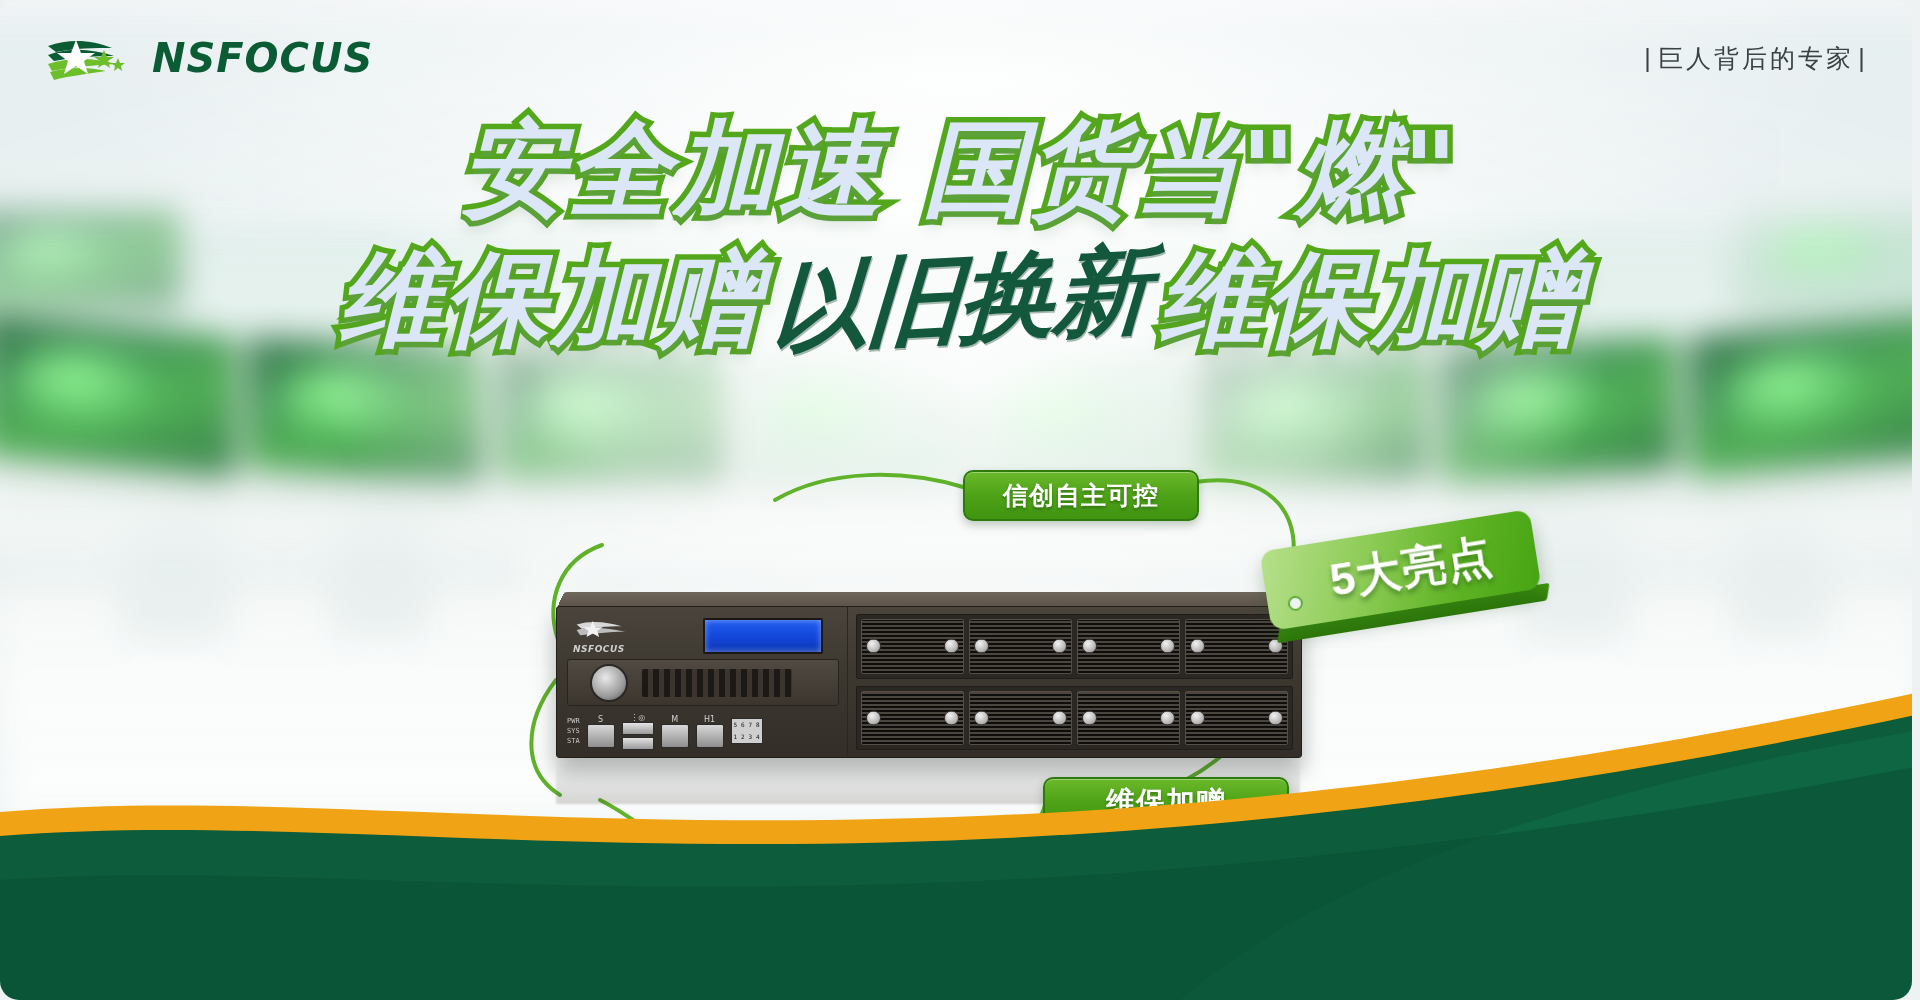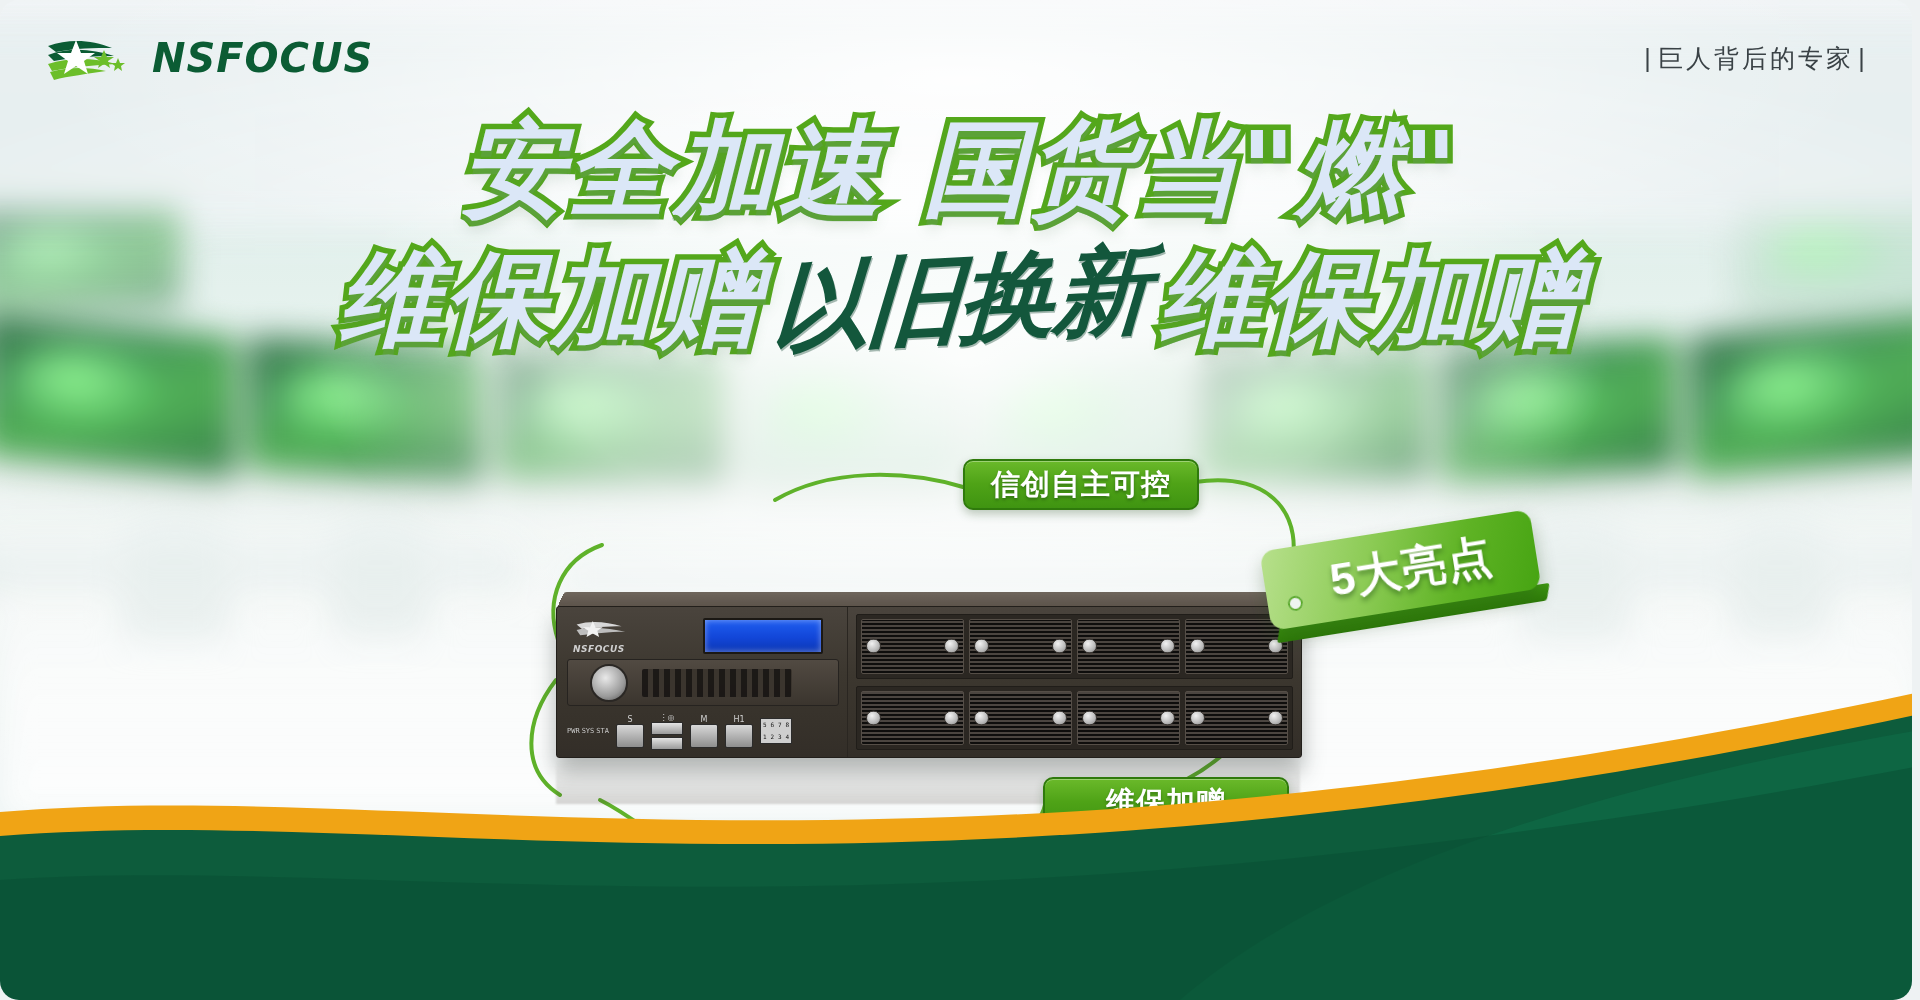--- a/index.html
+++ b/index.html
@@ -139,21 +139,21 @@
     border:2px solid #2a2724;
   }
   .bay .vent{
     margin-left:14px;width:150px;height:28px;
     background:
       repeating-linear-gradient(90deg,#1a1715 0 6px,#3b352e 6px 11px),
       repeating-linear-gradient(0deg,#1a1715 0 4px,#3b352e 4px 8px);
     border-radius:2px;opacity:.95;
   }
   .ports{position:absolute;left:10px;top:104px;width:272px;height:40px;display:flex;align-items:center;gap:7px;}
-  .led-col{display:flex;flex-direction:row;gap:2px;font-size:7px;color:#c9c9c9;font-family:"DejaVu Sans Mono",monospace;}
+  .led-col{display:flex;flex-direction:column;gap:2px;font-size:7px;color:#c9c9c9;font-family:"DejaVu Sans Mono",monospace;}
   .led-col span{white-space:nowrap;}
   .portlbl{font-size:8px;color:#d2d2d2;text-align:center;font-family:"DejaVu Sans",sans-serif;}
   .rj45{
     width:26px;height:22px;border-radius:2px;
     background:linear-gradient(180deg,#d8d8d8,#8e8e8e);
     border:1px solid #2b2b2b;
   }
   .usbstack{display:flex;flex-direction:column;gap:2px;}
   .usb{
     width:30px;height:11px;border-radius:1px;
@@ -194,21 +194,21 @@
   
   .badge{
     position:absolute;display:flex;align-items:center;justify-content:center;
     color:#fff;font-weight:bold;white-space:nowrap;
     background:linear-gradient(180deg,#6ab92a 0%,#4fa317 48%,#3f9411 100%);
     border:2px solid #2f7a0c;border-radius:10px;
     box-shadow:0 4px 10px rgba(30,70,20,.28), inset 0 1px 0 rgba(255,255,255,.35);
     text-shadow:0 2px 3px rgba(20,60,15,.45);
     letter-spacing:1px;
   }
-  .b1{left:963px;top:459px;width:232px;height:47px;font-size:29px;text-align:center;}
+  .b1{left:963px;top:470px;width:232px;height:47px;font-size:25px;text-align:center;}
   .b2{left:602px;top:519px;width:299px;height:47px;font-size:29px;}
   .b3{left:352px;top:777px;width:248px;height:47px;font-size:29px;}
   .b4{left:697px;top:840px;width:248px;height:47px;font-size:29px;}
   .b5{left:1043px;top:777px;width:242px;height:47px;font-size:29px;}
 
   .tag5{
     position:absolute;left:1264px;top:530px;width:273px;height:80px;
     transform:rotate(-9deg);
   }
   .tag5 .body{

